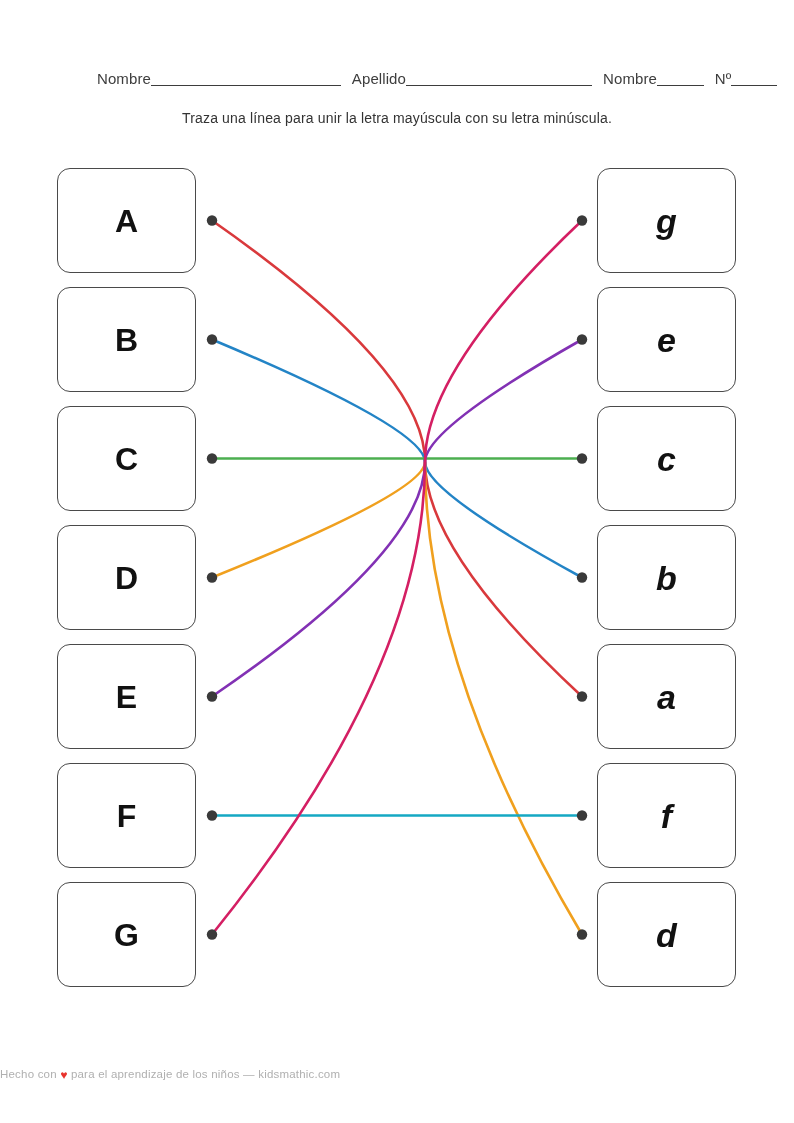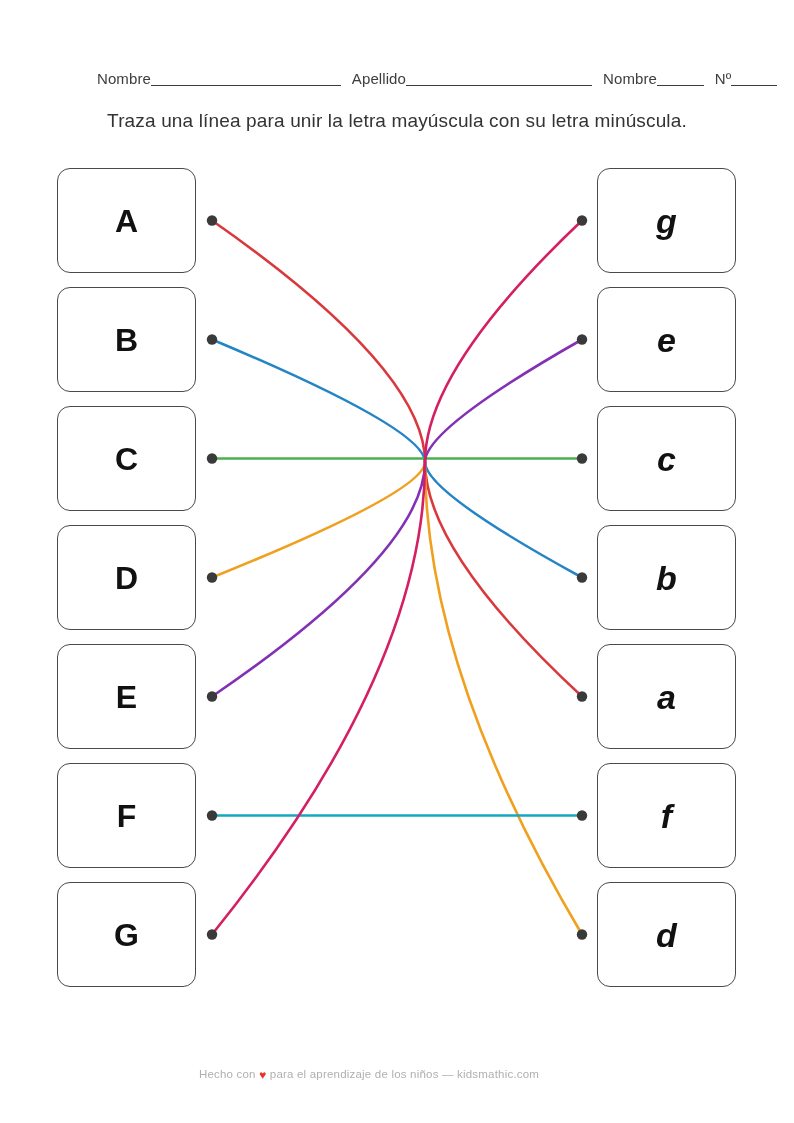--- a/index.html
+++ b/index.html
@@ -53,21 +53,21 @@
   .rule-num      { width: 60px; }
   .gap-sm { width: 14px; }
 
   
   .instruction {
     position: absolute;
     left: 0;
     top: 110px;
     width: 794px;
     text-align: center;
-    font-size: 19px;
+    font-size: 14px;
     color: #333333;
     letter-spacing: 0.15px;
   }
 
   
   .match-area {
     position: absolute;
     left: 0;
     top: 168px;
     width: 794px;
@@ -113,21 +113,20 @@
     width: 794px;
     height: 824px;
   }
 
   
   .footer {
     position: absolute;
     left: 0;
     top: 1068px;
     width: 738px;
-    text-align: center;
     font-size: 11.5px;
     color: #b0b0b0;
     letter-spacing: 0.2px;
   }
   .footer .heart {
     color: #e8322c;
     font-size: 12px;
     vertical-align: -1px;
   }
 </style>

